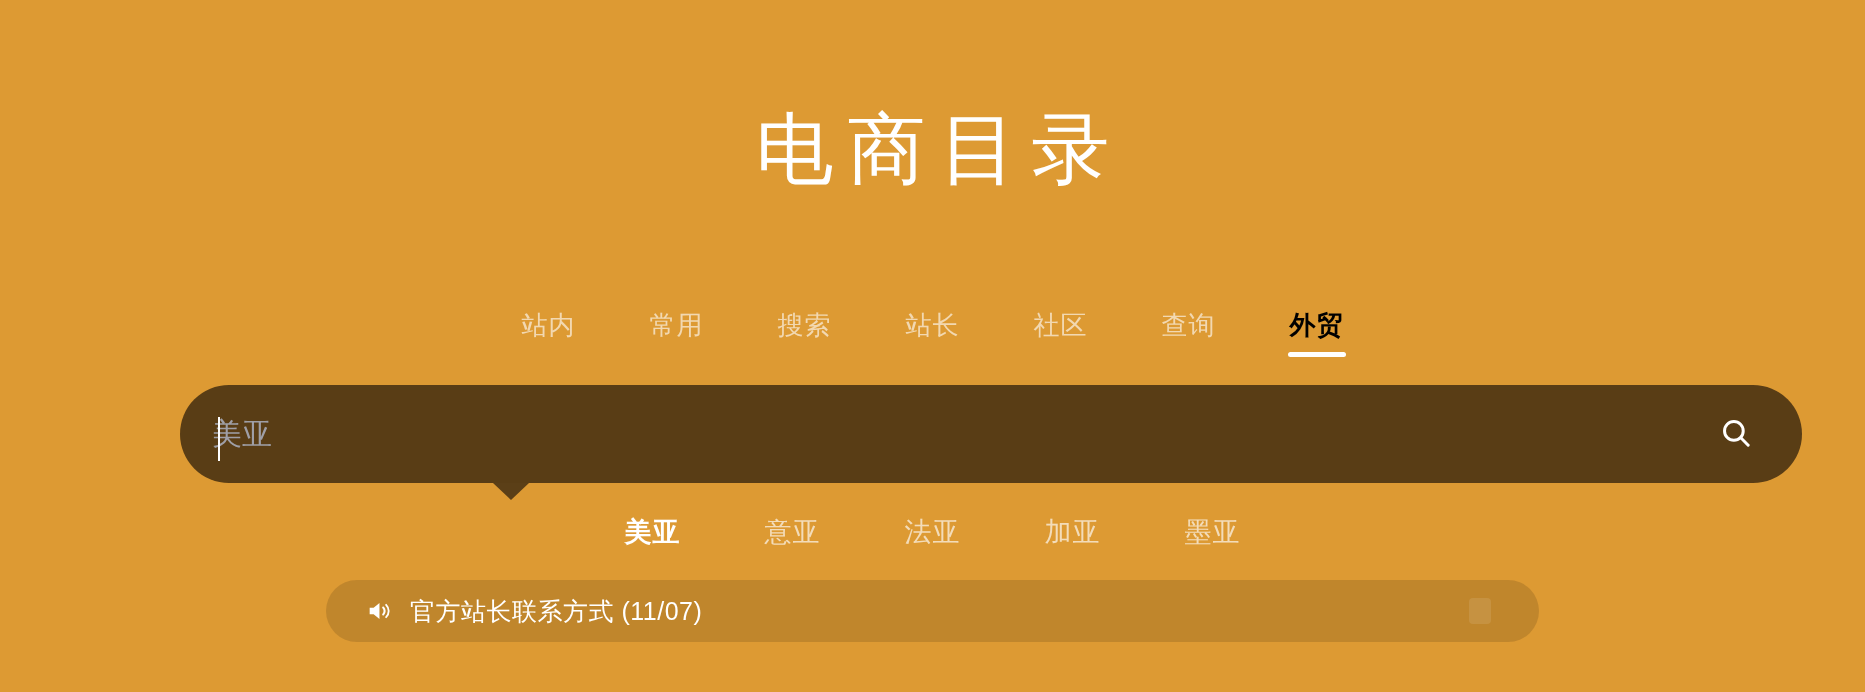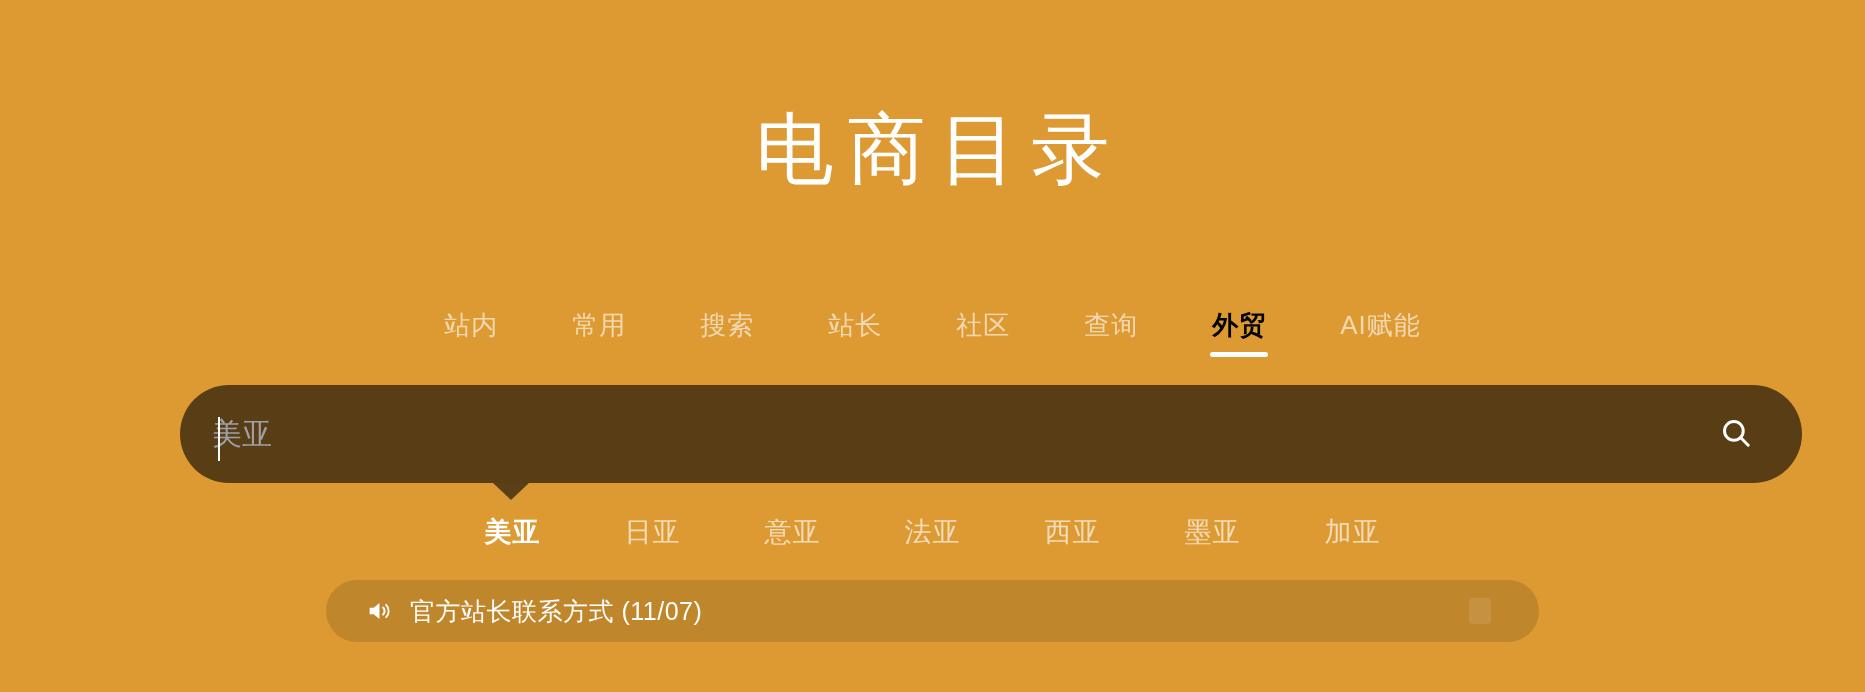--- a/index.html
+++ b/index.html
@@ -227,46 +227,43 @@
   </div>
 
   <div class="nav-tabs" id="nav-tabs">
       <div class="nav-tab">站内</div>
       <div class="nav-tab">常用</div>
       <div class="nav-tab">搜索</div>
       <div class="nav-tab">站长</div>
       <div class="nav-tab">社区</div>
       <div class="nav-tab">查询</div>
       <div class="nav-tab active">外贸</div>
-      <div class="nav-tab">AI赋能</div>
     </div>
 
   <div class="search-bar">
     <input class="search-input" type="text" placeholder="美亚" style="">
     <button class="search-icon-btn">
       <span>
         <svg width="34" height="34" viewBox="0 0 24 24" fill="none" stroke="#FFFFFF" stroke-width="2.1" stroke-linecap="round" stroke-linejoin="round">
           <circle cx="10.5" cy="10.5" r="6.6"></circle>
           <line x1="15.4" y1="15.4" x2="20.6" y2="20.6"></line>
         </svg>
       </span>
     </button>
   </div>
   <div class="caret"></div>
 
   <div class="pointer-tri"></div>
 
   <div class="sub-tabs" id="sub-tabs">
       <div class="sub-tab active">美亚</div>
-      <div class="sub-tab">日亚</div>
       <div class="sub-tab">意亚</div>
       <div class="sub-tab">法亚</div>
-      <div class="sub-tab">西亚</div>
+      <div class="sub-tab">加亚</div>
       <div class="sub-tab">墨亚</div>
-      <div class="sub-tab">加亚</div>
     </div>
 
   <div class="announce-wrap">
     <div class="announce">
       <span class="speaker-icon">
         <svg width="28" height="28" viewBox="0 0 24 24" fill="none">
           <path d="M4 9.2h3.4L12.4 5.2v13.6L7.4 14.8H4z" fill="#FFFFFF"></path>
           <path d="M15.6 9.1a4.1 4.1 0 0 1 0 5.8" stroke="#FFFFFF" stroke-width="1.8" stroke-linecap="round"></path>
           <path d="M18.1 6.7a7.5 7.5 0 0 1 0 10.6" stroke="#FFFFFF" stroke-width="1.6" stroke-linecap="round"></path>
         </svg>

